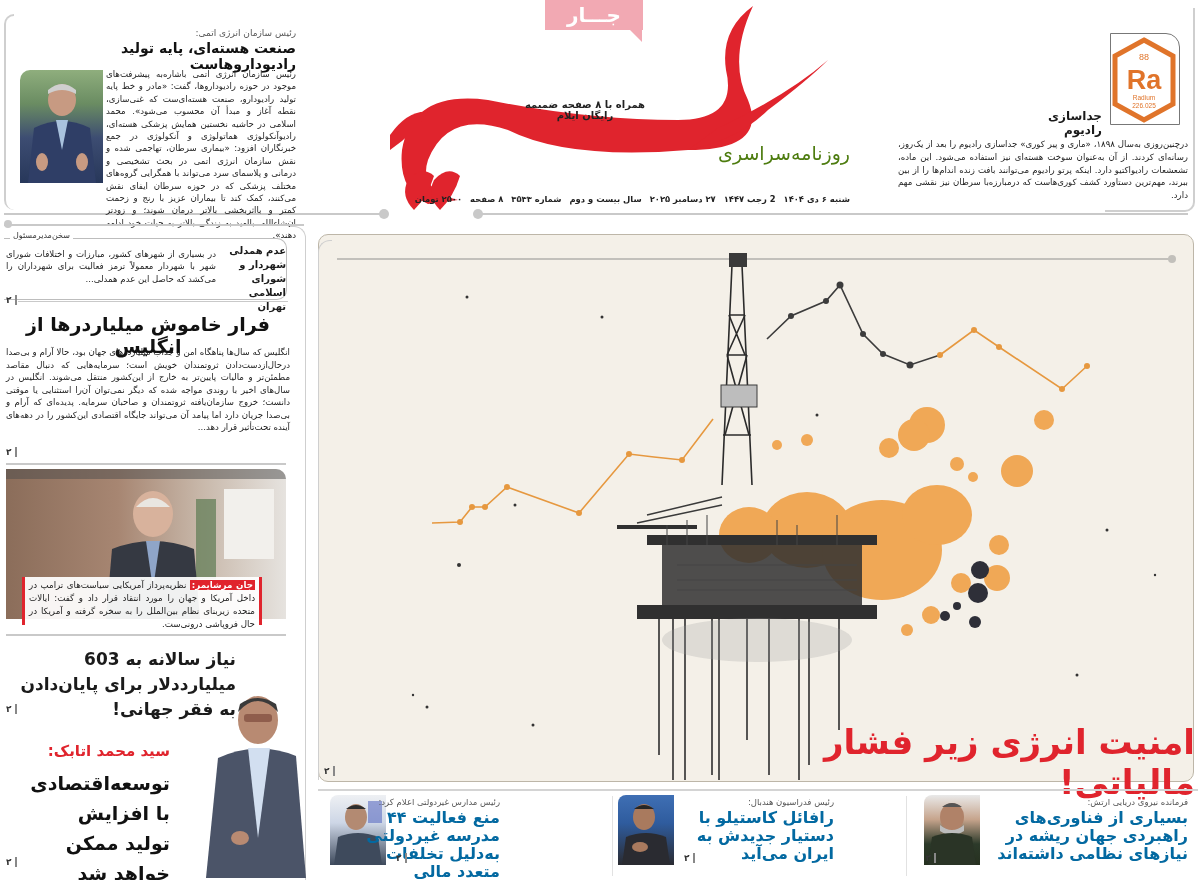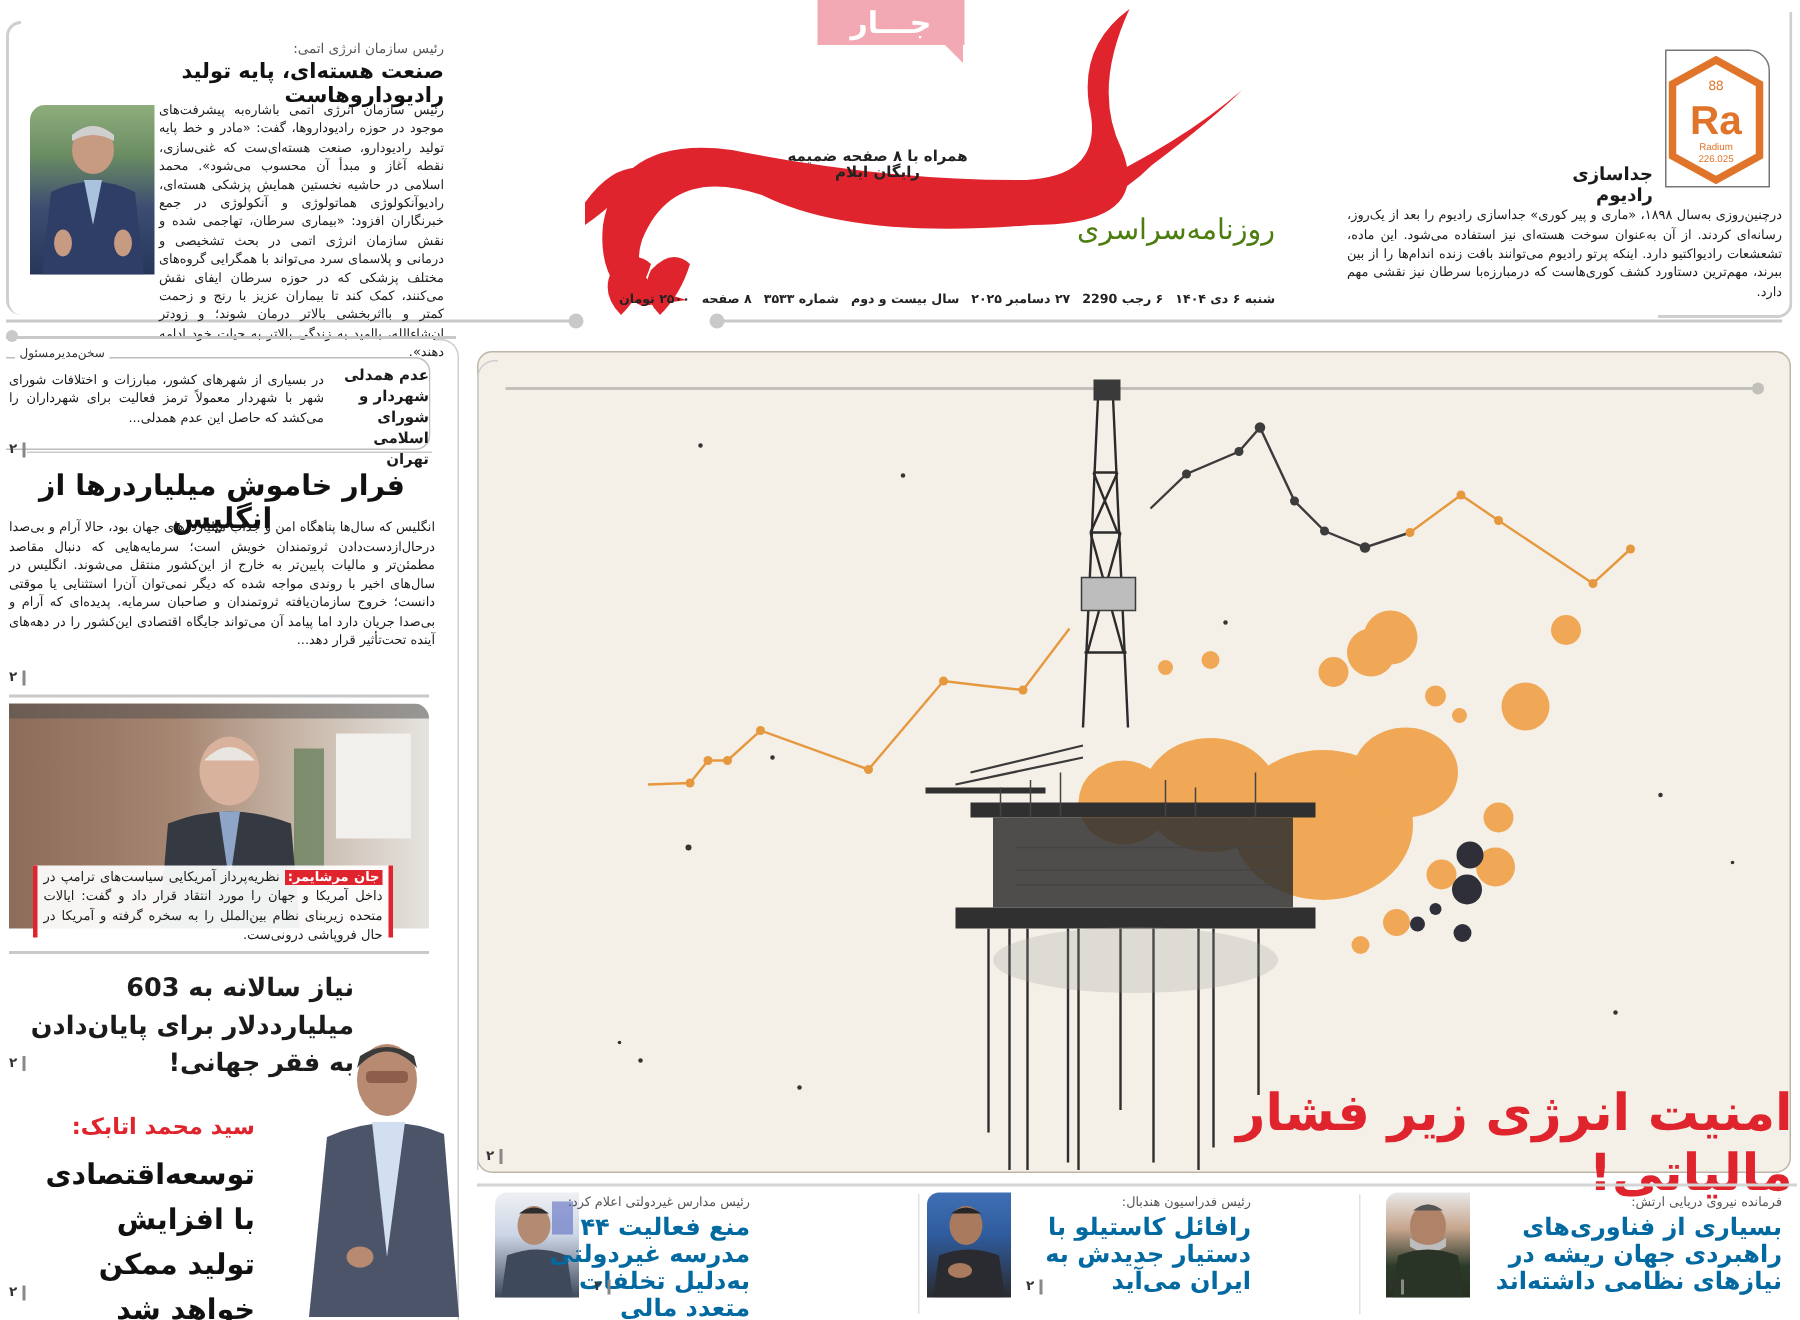--- a/index.html
+++ b/index.html
@@ -90,21 +90,21 @@
     <path d="M46 180 Q60 165 72 176 Q66 196 52 210 Q38 196 46 180 Z" fill="#e0242d"></path>
   </svg>
 </div>
 <div class="abs" id="jaar">جـــار</div>
 <div class="abs" id="jaar-tail"></div>
 <div class="abs" id="mast-supplement">همراه با ۸ صفحه ضمیمه رایگان ایلام</div>
 <div class="abs" id="mast-subtitle">روزنامه‌سراسری</div>
 <div class="abs" id="mast-dateline">
   <span>شنبه ۶ دی ۱۴۰۴</span>
     <span class="sep"></span>
-  <span>۶ رجب 2290</span>
+  <span>2 رجب ۱۴۴۷</span>
     <span class="sep"></span>
   <span>۲۷ دسامبر ۲۰۲۵</span>
     <span class="sep"></span>
   <span>سال بیست و دوم</span>
     <span class="sep"></span>
   <span>شماره ۳۵۳۳</span>
     <span class="sep"></span>
   <span>۸ صفحه</span>
     <span class="sep"></span>
   <span>۲۵۰۰ تومان</span>

